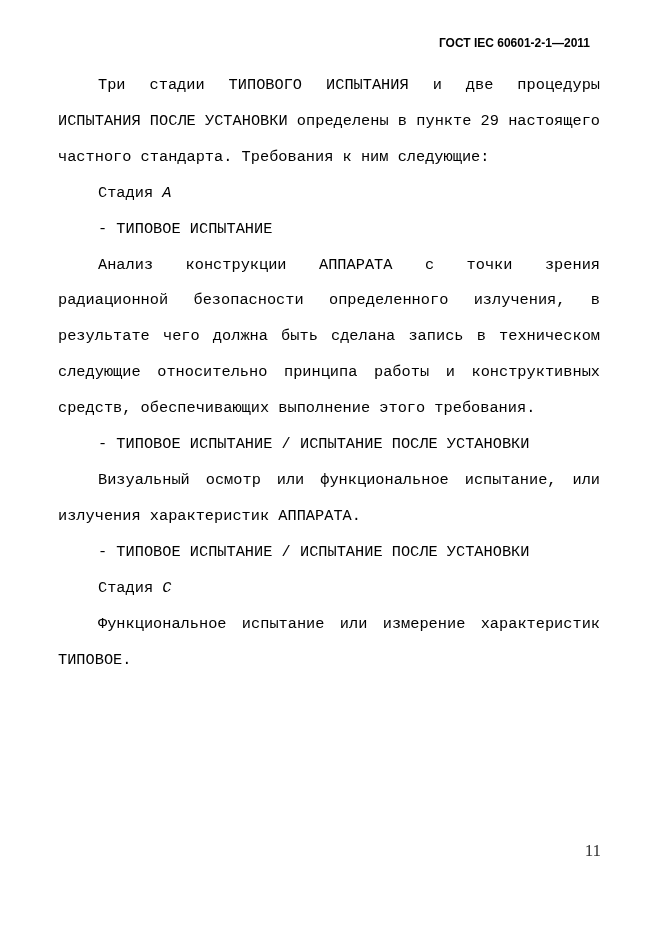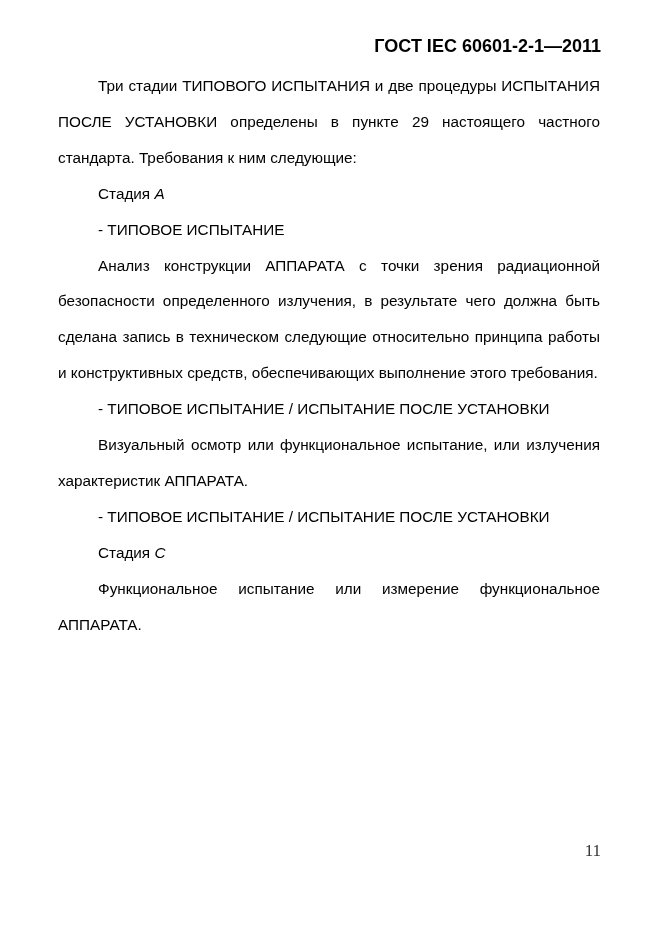--- a/index.html
+++ b/index.html
@@ -10,32 +10,32 @@
     body {
       width: 661px;
       height: 936px;
       position: relative;
       overflow: hidden;
       color: #000000;
     }
     .header {
       position: absolute;
       top: 36px;
-      right: 60px;
+      right: 71px;
       font-family: "Liberation Sans", sans-serif;
       font-weight: bold;
-      font-size: 18px;
+      font-size: 12px;
       letter-spacing: 0px;
     }
     .body-text {
       position: absolute;
       left: 58px;
       top: 68px;
       width: 542px;
-      font-family: Liberation Sans, sans-serif;
+      font-family: Liberation Mono, monospace;
       font-size: 15.3px;
       line-height: 35.9px;
     }
     .para {
       margin: 0;
       text-align: justify;
       text-indent: 40px;
     }
     .para.justify-all {
       text-align-last: justify;
@@ -69,17 +69,17 @@
   <p class="para">- ТИПОВОЕ ИСПЫТАНИЕ / ИСПЫТАНИЕ ПОСЛЕ УСТАНОВКИ</p>
 
 
   <p class="para">Визуальный осмотр или функциональное испытание, или излучения характеристик АППАРАТА.</p>
 
 
   <p class="para">- ТИПОВОЕ ИСПЫТАНИЕ / ИСПЫТАНИЕ ПОСЛЕ УСТАНОВКИ</p>
 
   <p class="para"><span>Стадия </span><span class="em">C</span></p>
 
-  <p class="para">Функциональное испытание или измерение функциональное АППАРАТА.</p>
+  <p class="para">Функциональное испытание или измерение характеристик ТИПОВОЕ.</p>
 
 </div>
 
 <div class="page-number">11</div>
 
 </body></html>

